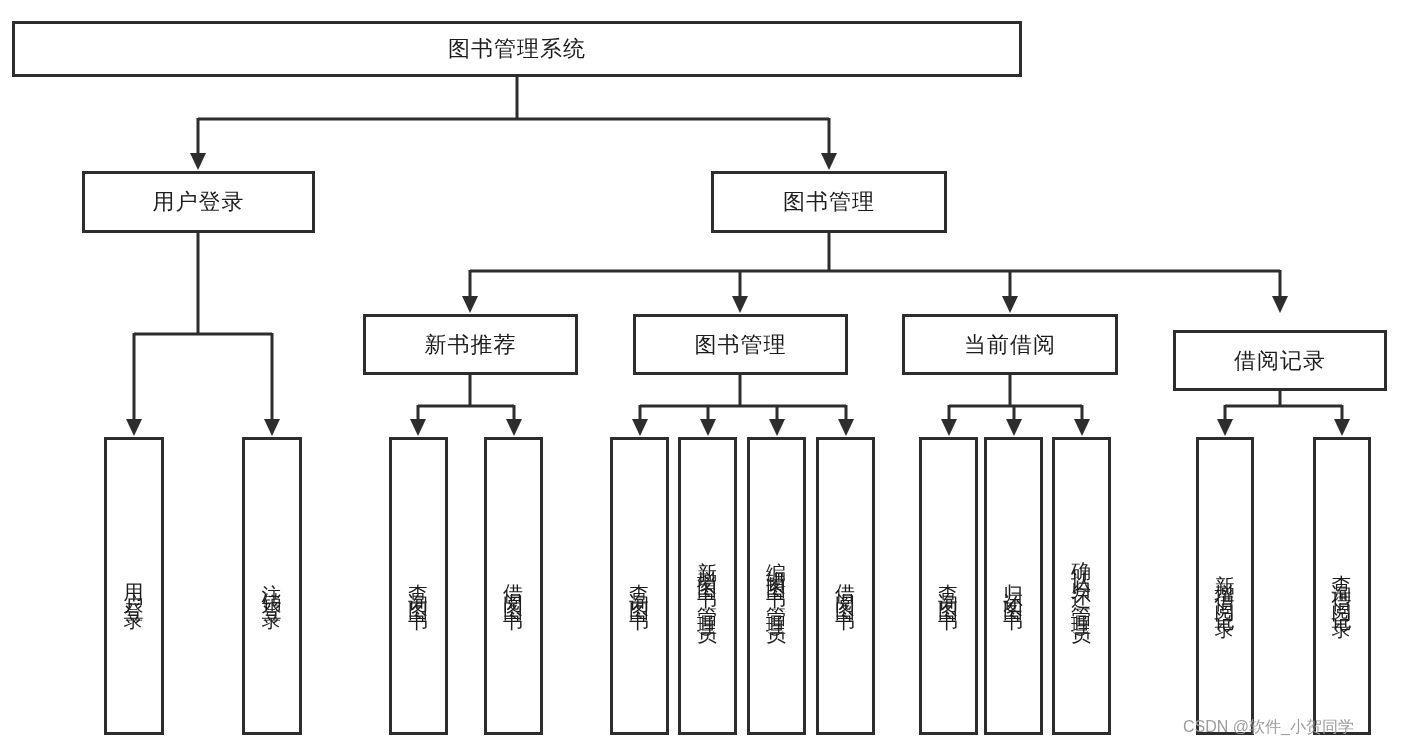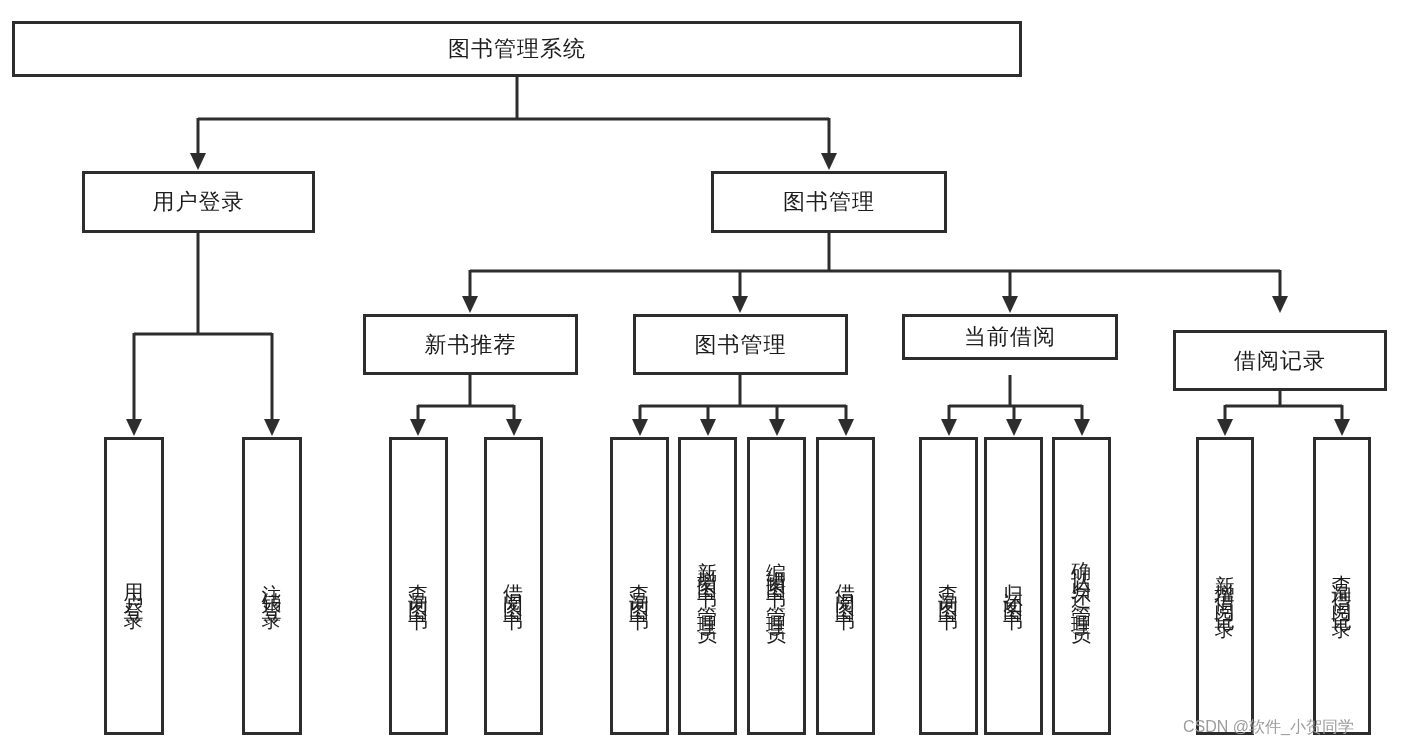--- a/index.html
+++ b/index.html
@@ -109,21 +109,21 @@
     <polygon points="1334,419 1350,419 1342,436"></polygon>
   </svg>
 
   <div class="node h-node" style="left:12px; top:21px; width:1010px; height:56px;">图书管理系统</div>
 
   <div class="node h-node" style="left:82px; top:171px; width:233px; height:62px;">用户登录</div>
   <div class="node h-node" style="left:711px; top:171px; width:236px; height:62px;">图书管理</div>
 
   <div class="node h-node" style="left:363px; top:314px; width:215px; height:61px;">新书推荐</div>
   <div class="node h-node" style="left:633px; top:314px; width:215px; height:61px;">图书管理</div>
-  <div class="node h-node" style="left:902px; top:314px; width:216px; height:46px;">当前借阅</div>
+  <div class="node h-node" style="left:902px; top:314px; width:216px; height:61px;">当前借阅</div>
   <div class="node h-node" style="left:1173px; top:330px; width:214px; height:61px;">借阅记录</div>
 
   <div class="node v-node" style="left:104px; top:437px; width:60px; height:298px;">用户登录</div>
   <div class="node v-node" style="left:242px; top:437px; width:60px; height:298px;">注销登录</div>
 
   <div class="node v-node" style="left:389px; top:437px; width:59px; height:298px;">查询图书</div>
   <div class="node v-node" style="left:484px; top:437px; width:59px; height:298px;">借阅图书</div>
 
   <div class="node v-node" style="left:610px; top:437px; width:59px; height:298px;">查询图书</div>
   <div class="node v-node" style="left:678px; top:437px; width:59px; height:298px;">新增图书（管理员）</div>

